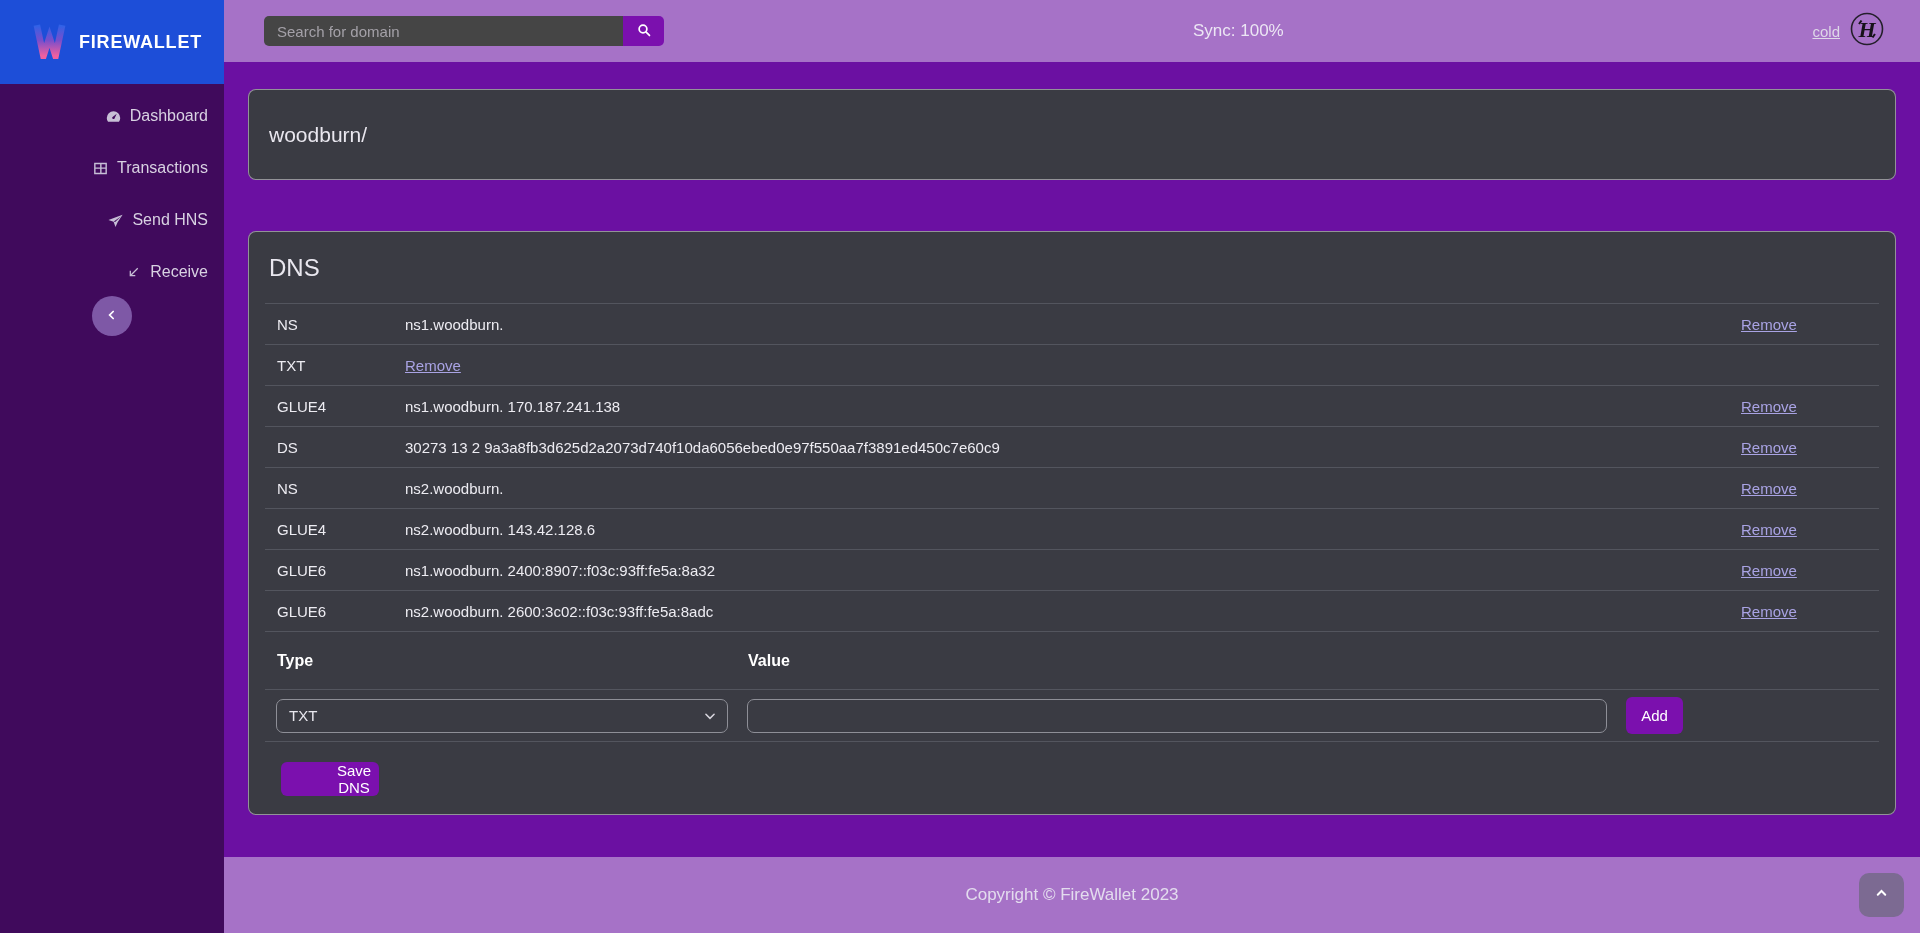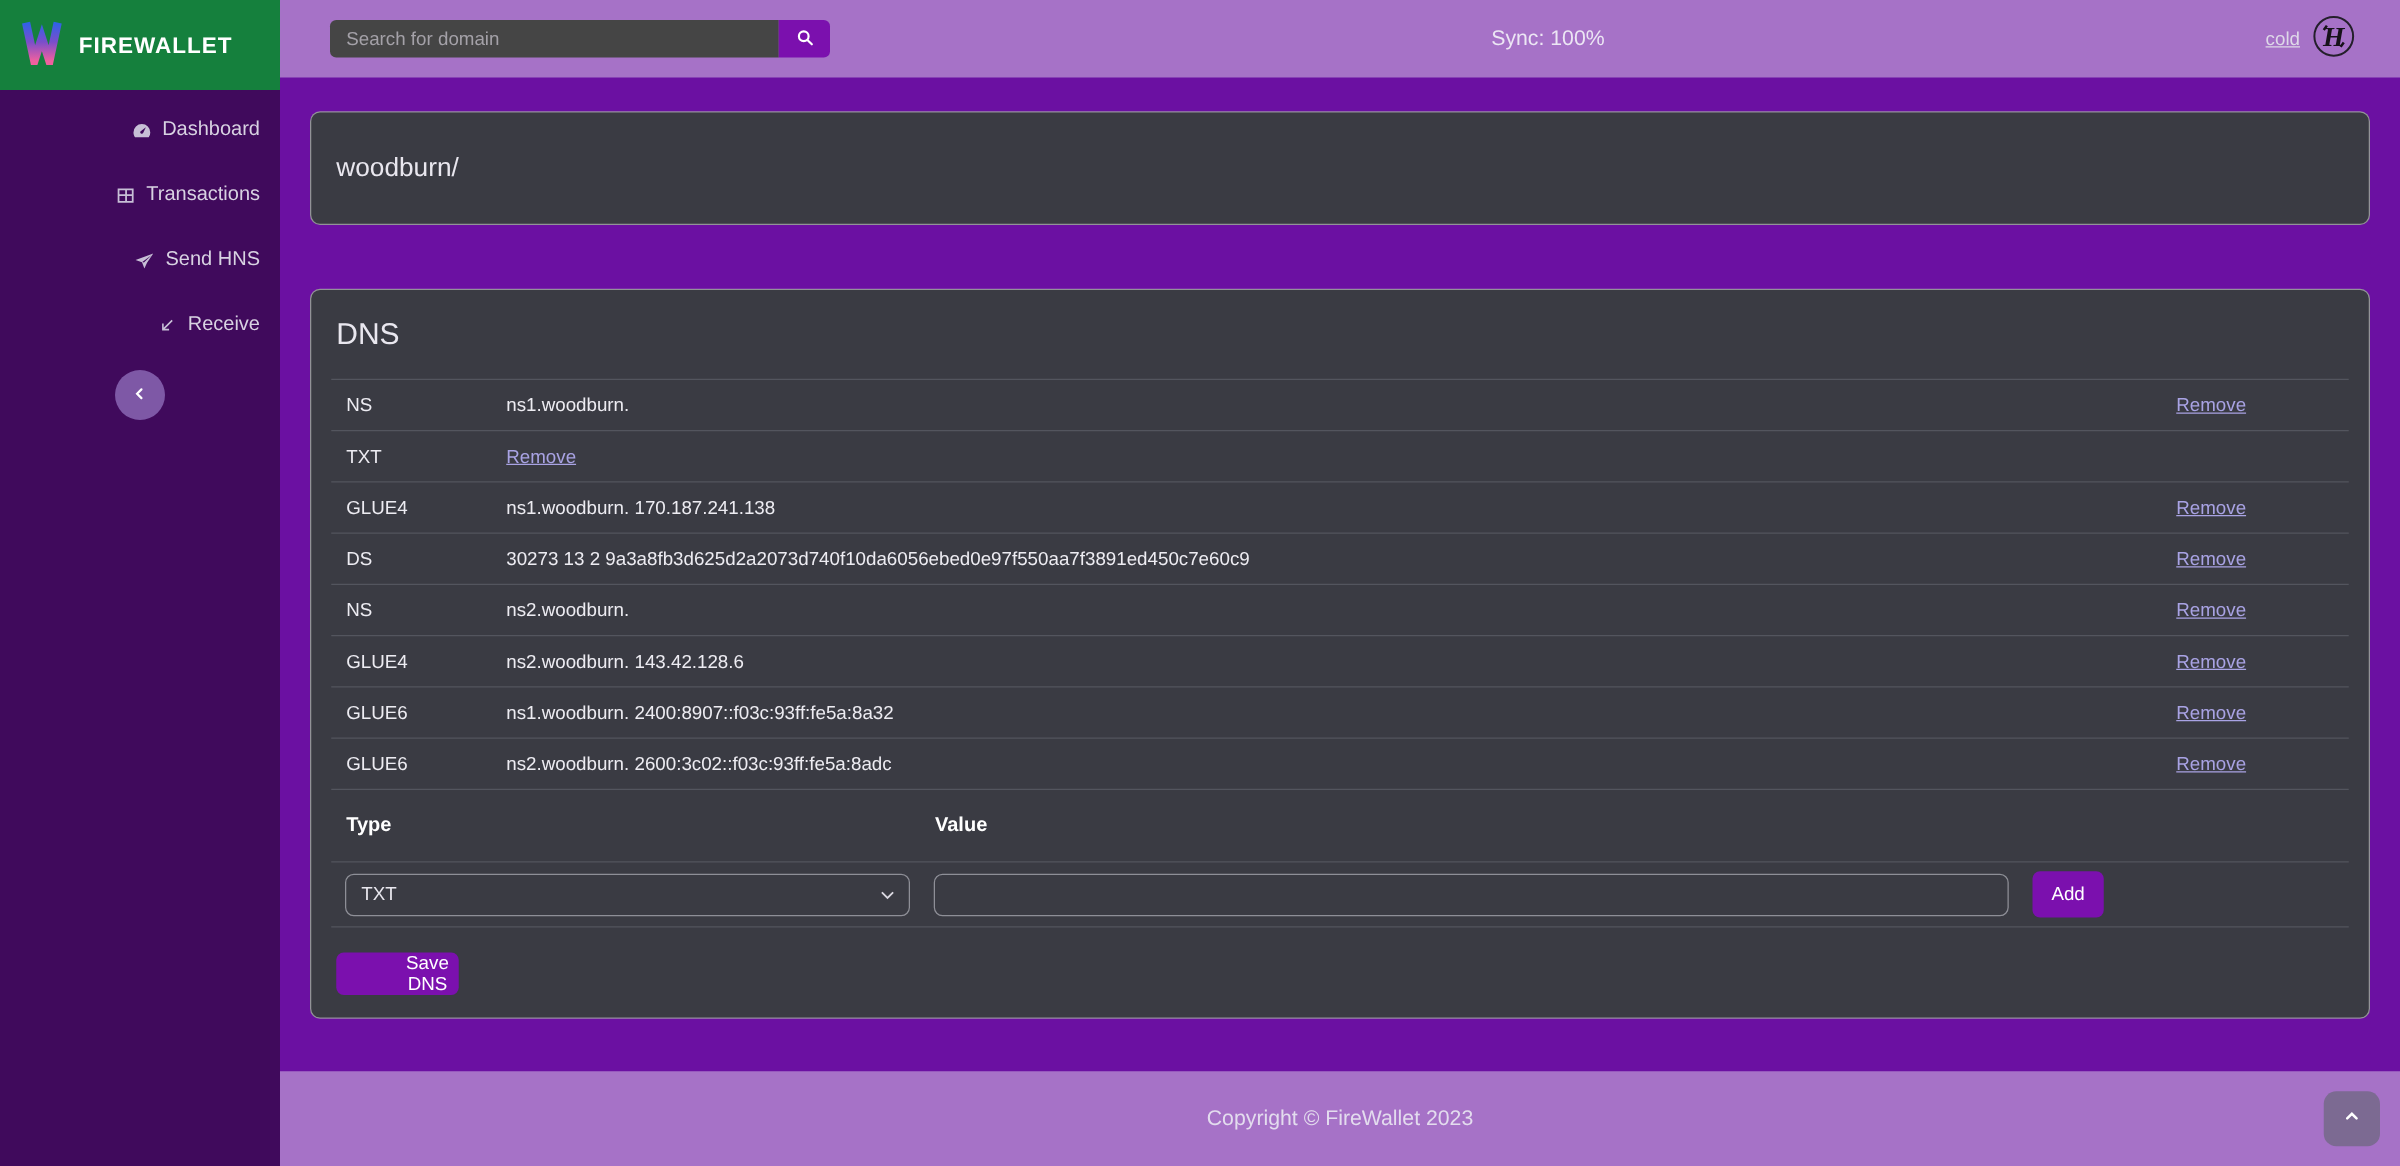--- a/index.html
+++ b/index.html
@@ -11,23 +11,23 @@
   }
   .app { display: flex; width: 1920px; height: 933px; }
 
   
   .sidebar {
     width: 224px; flex-shrink: 0;
     background: #400a5c;
     position: relative;
   }
   .brand {
-    height: 72px; background: #15803d;
+    height: 84px; background: #1d4ed8;
     display: flex; align-items: center; gap: 13px;
-    padding: 0 17px;
+    padding: 0 33px;
   }
   .brand-title {
     color: #ffffff; font-weight: bold; font-size: 18px; letter-spacing: .8px;
   }
   .menu { padding-top: 6px; }
   .nav-item {
     height: 52px; display: flex; align-items: center; gap: 8px;
     padding: 0 16px; color: #d8d2e2; font-size: 16px; cursor: pointer; justify-content: flex-end;
   }
   .nav-item .ico { width: 17px; height: 17px; color: #c7bfd6; flex-shrink: 0; }
@@ -123,21 +123,21 @@
     width: 860px; height: 34px; background: transparent;
     border: 1px solid #8e8f97; border-radius: 7px; color: #e8e7ee;
     padding: 0 12px; font-size: 15px; outline: none;
     font-family: "Liberation Sans", sans-serif;
   }
   .btn-purple {
     background: #7b10ae; color: #ffffff; border: none; border-radius: 6px;
     font-size: 15px; cursor: pointer; font-family: "Liberation Sans", sans-serif;
   }
   .add-btn  { width: 57px; height: 37px; }
-  .save-btn { width: 98px; height: 34px; margin: 20px 0 0 4px; display: block; padding-left: 48px; }
+  .save-btn { width: 98px; height: 34px; margin: 20px 0 0 16px; display: block; padding-left: 48px; }
 
   
   .footer {
     height: 76px; background: #a672c7; flex-shrink: 0; position: relative;
     display: flex; align-items: center; justify-content: center;
     color: #e3dcee; font-size: 17px;
   }
   .scroll-top {
     position: absolute; right: 16px; top: 16px; width: 45px; height: 44px;
     border-radius: 10px; background: #7c6a92; border: none; cursor: pointer;

